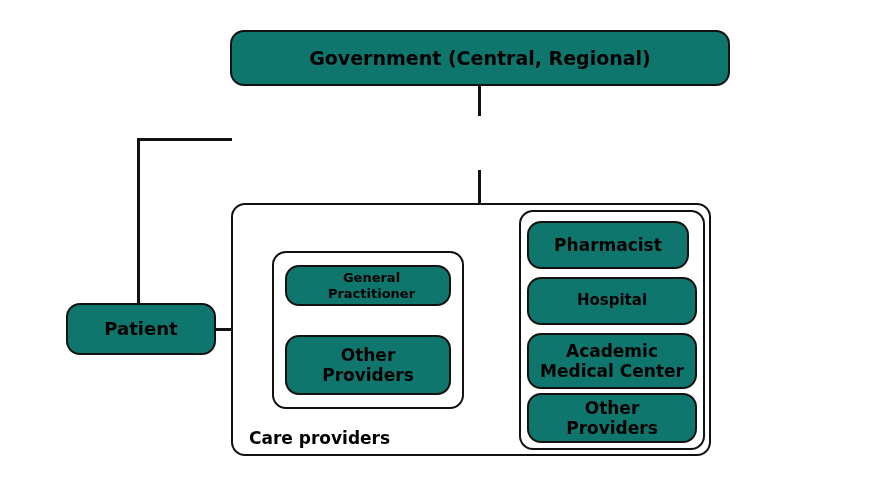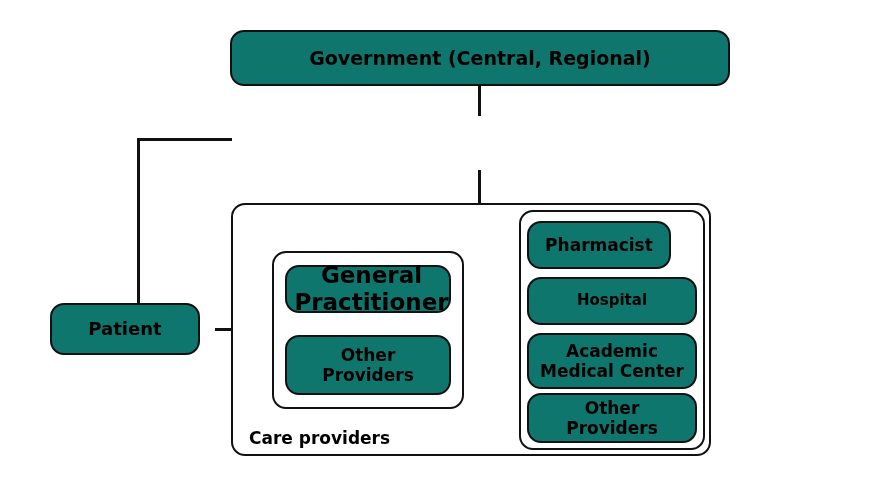--- a/index.html
+++ b/index.html
@@ -48,30 +48,30 @@
     position: absolute;
     background: #111111;
     z-index: 1;
   }
   .h { height: 2.5px; }
   .v { width: 2.5px; }
 
   
   #box-government { left: 230px; top: 30px;  width: 500px; height: 56px; font-size: 19px; }
   #box-insurer    { left: 230px; top: 116px; width: 500px; height: 54px; font-size: 19px; }
-  #box-patient    { left: 50px;  top: 303px; width: 150px; height: 52px; font-size: 18px; }
+  #box-patient    { left: 66px;  top: 303px; width: 150px; height: 52px; font-size: 18px; }
 
   #group-care      { left: 231px; top: 203px; width: 480px; height: 253px; }
   #group-primary   { left: 272px; top: 251px; width: 192px; height: 158px; }
   #group-secondary { left: 519px; top: 210px; width: 186px; height: 240px; }
 
-  #box-gp        { left: 285px; top: 265px; width: 166px; height: 48px; font-size: 23px; padding-left: 7px; }
+  #box-gp        { left: 285px; top: 265px; width: 166px; height: 41px; font-size: 13px; padding-left: 7px; }
   #box-other-1   { left: 285px; top: 335px; width: 166px; height: 60px; font-size: 17px; }
 
-  #box-pharmacist { left: 527px; top: 221px; width: 144px; height: 48px; font-size: 17px; }
+  #box-pharmacist { left: 527px; top: 221px; width: 162px; height: 48px; font-size: 17px; }
   #box-hospital   { left: 527px; top: 277px; width: 170px; height: 48px; font-size: 15px; }
   #box-amc        { left: 527px; top: 333px; width: 170px; height: 56px; font-size: 17px; }
   #box-other-2    { left: 527px; top: 393px; width: 170px; height: 50px; font-size: 17px; }
 
   #label-care { left: 249px; top: 428px; font-size: 17px; }
 
   
   #line-gov-insurer   { left: 478px; top: 86px;  height: 30px; }
   #line-insurer-care  { left: 478px; top: 170px; height: 33px; }
 

